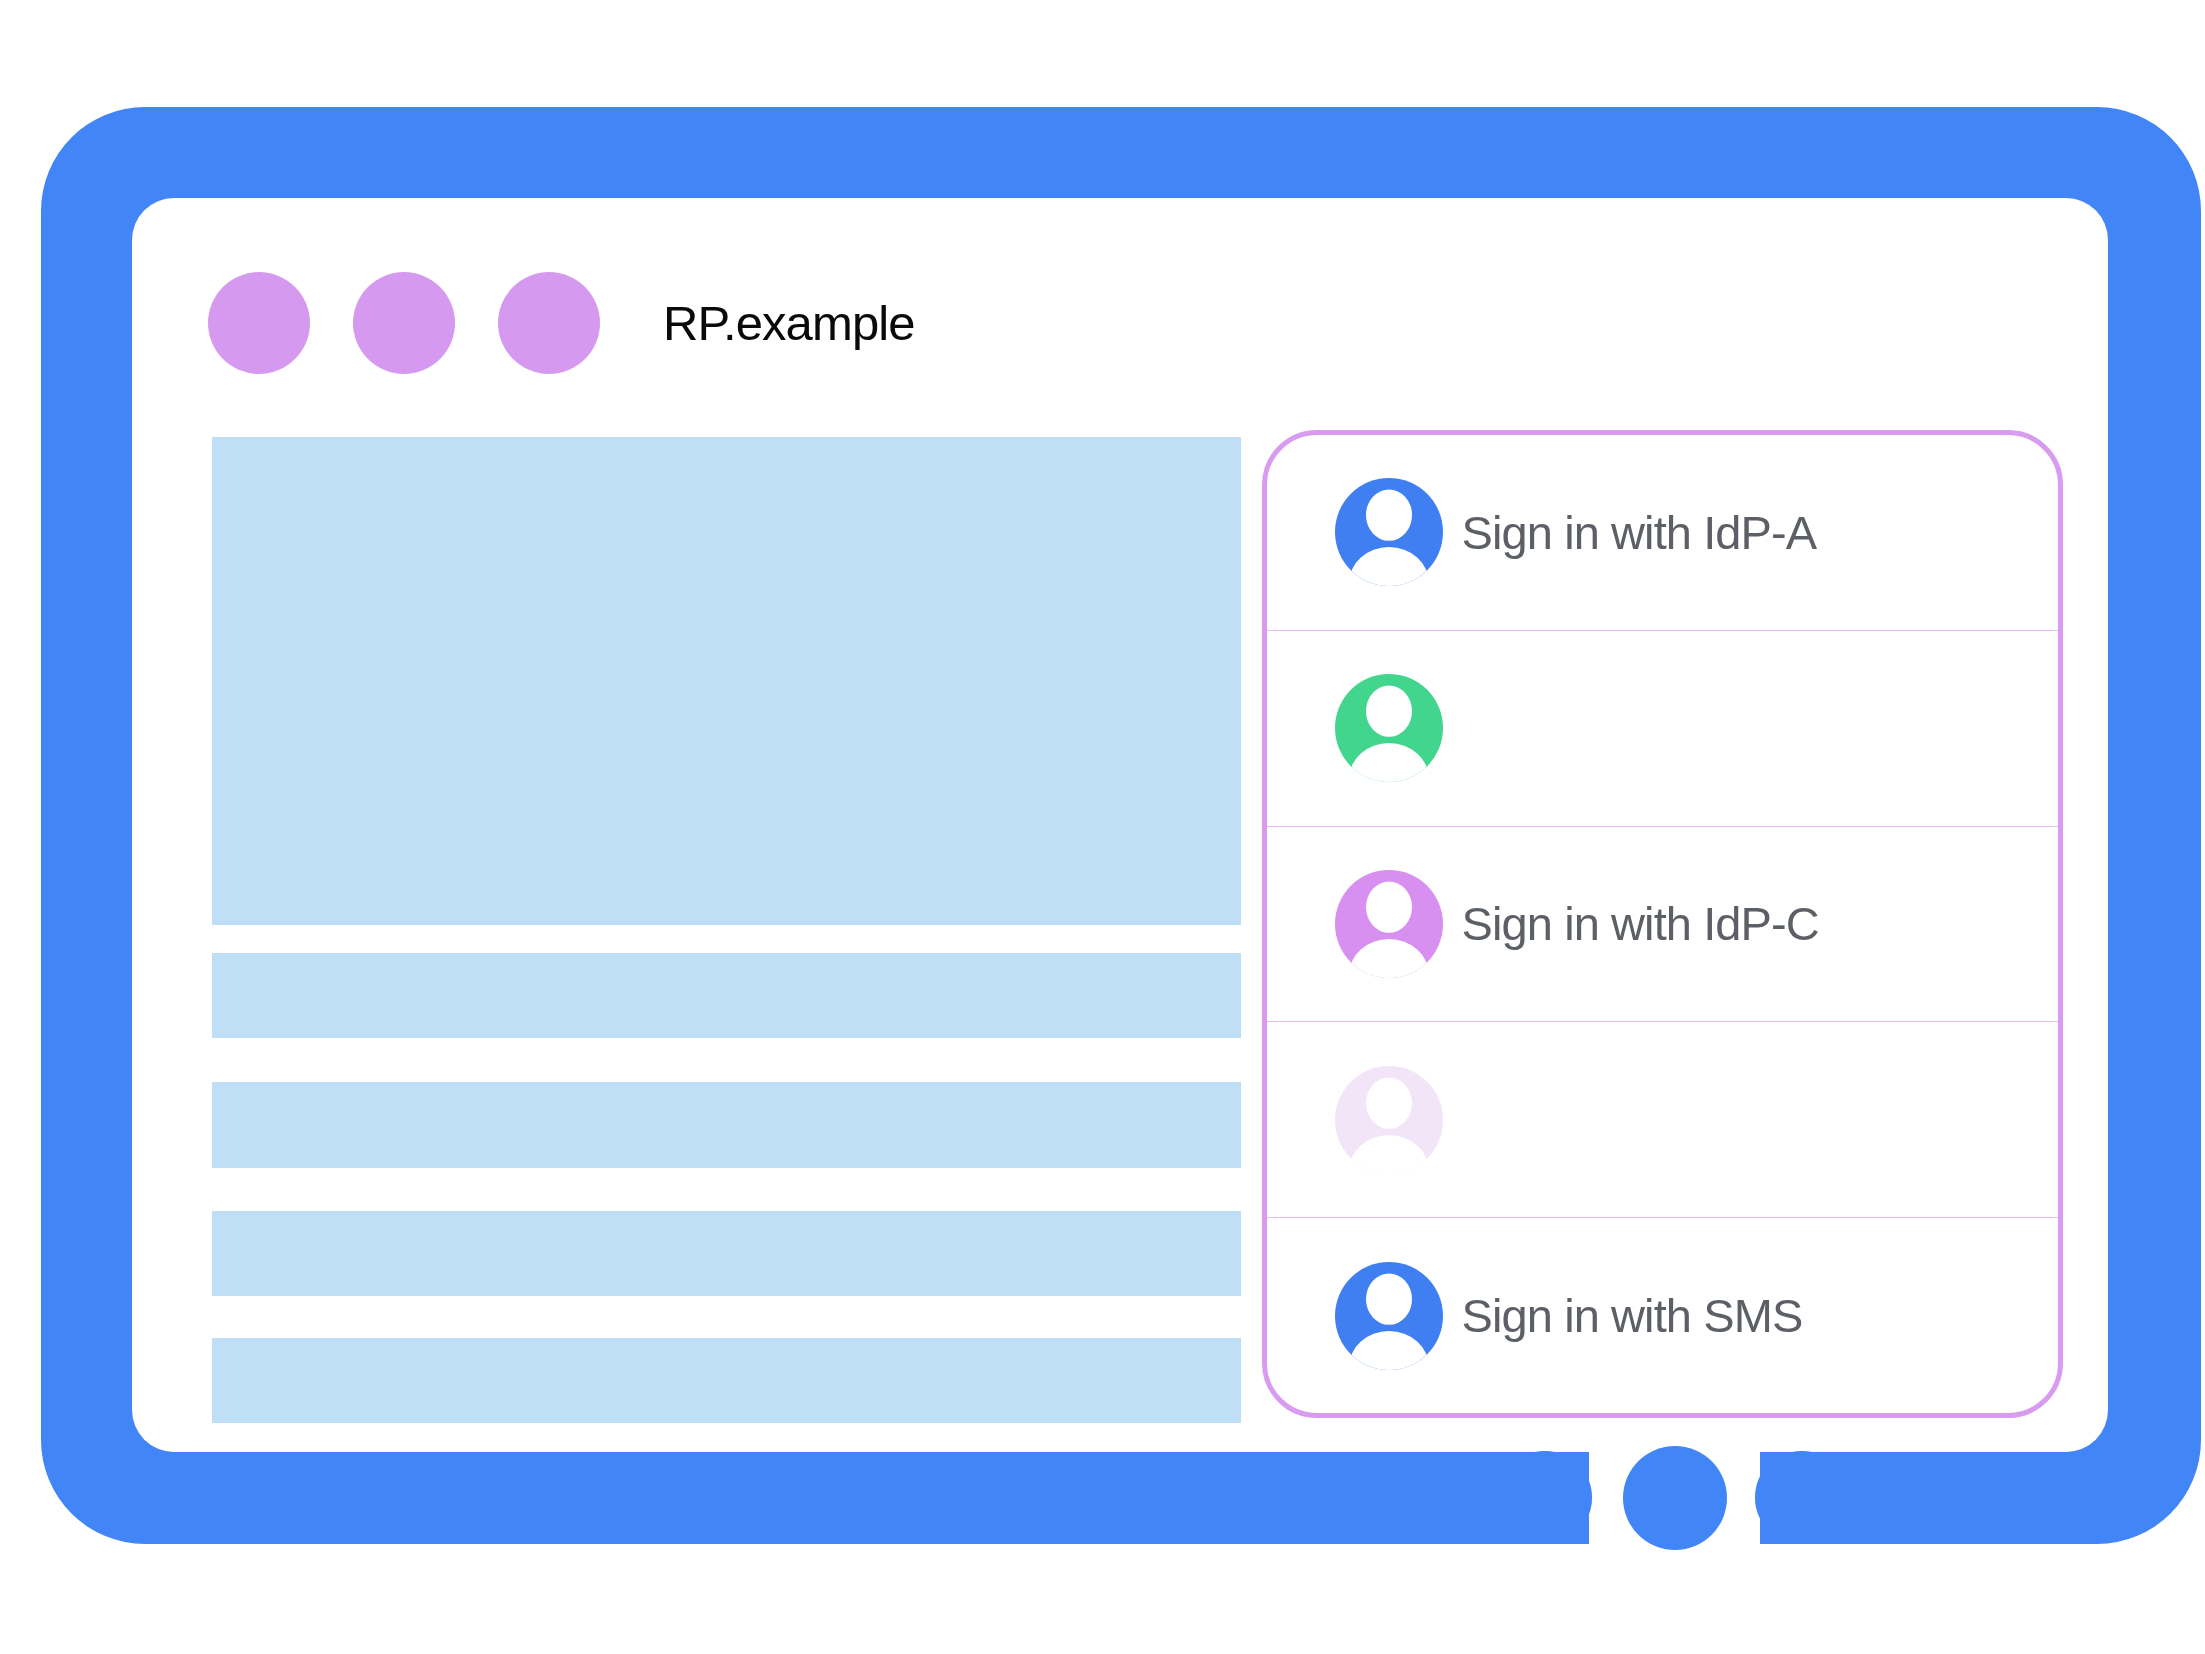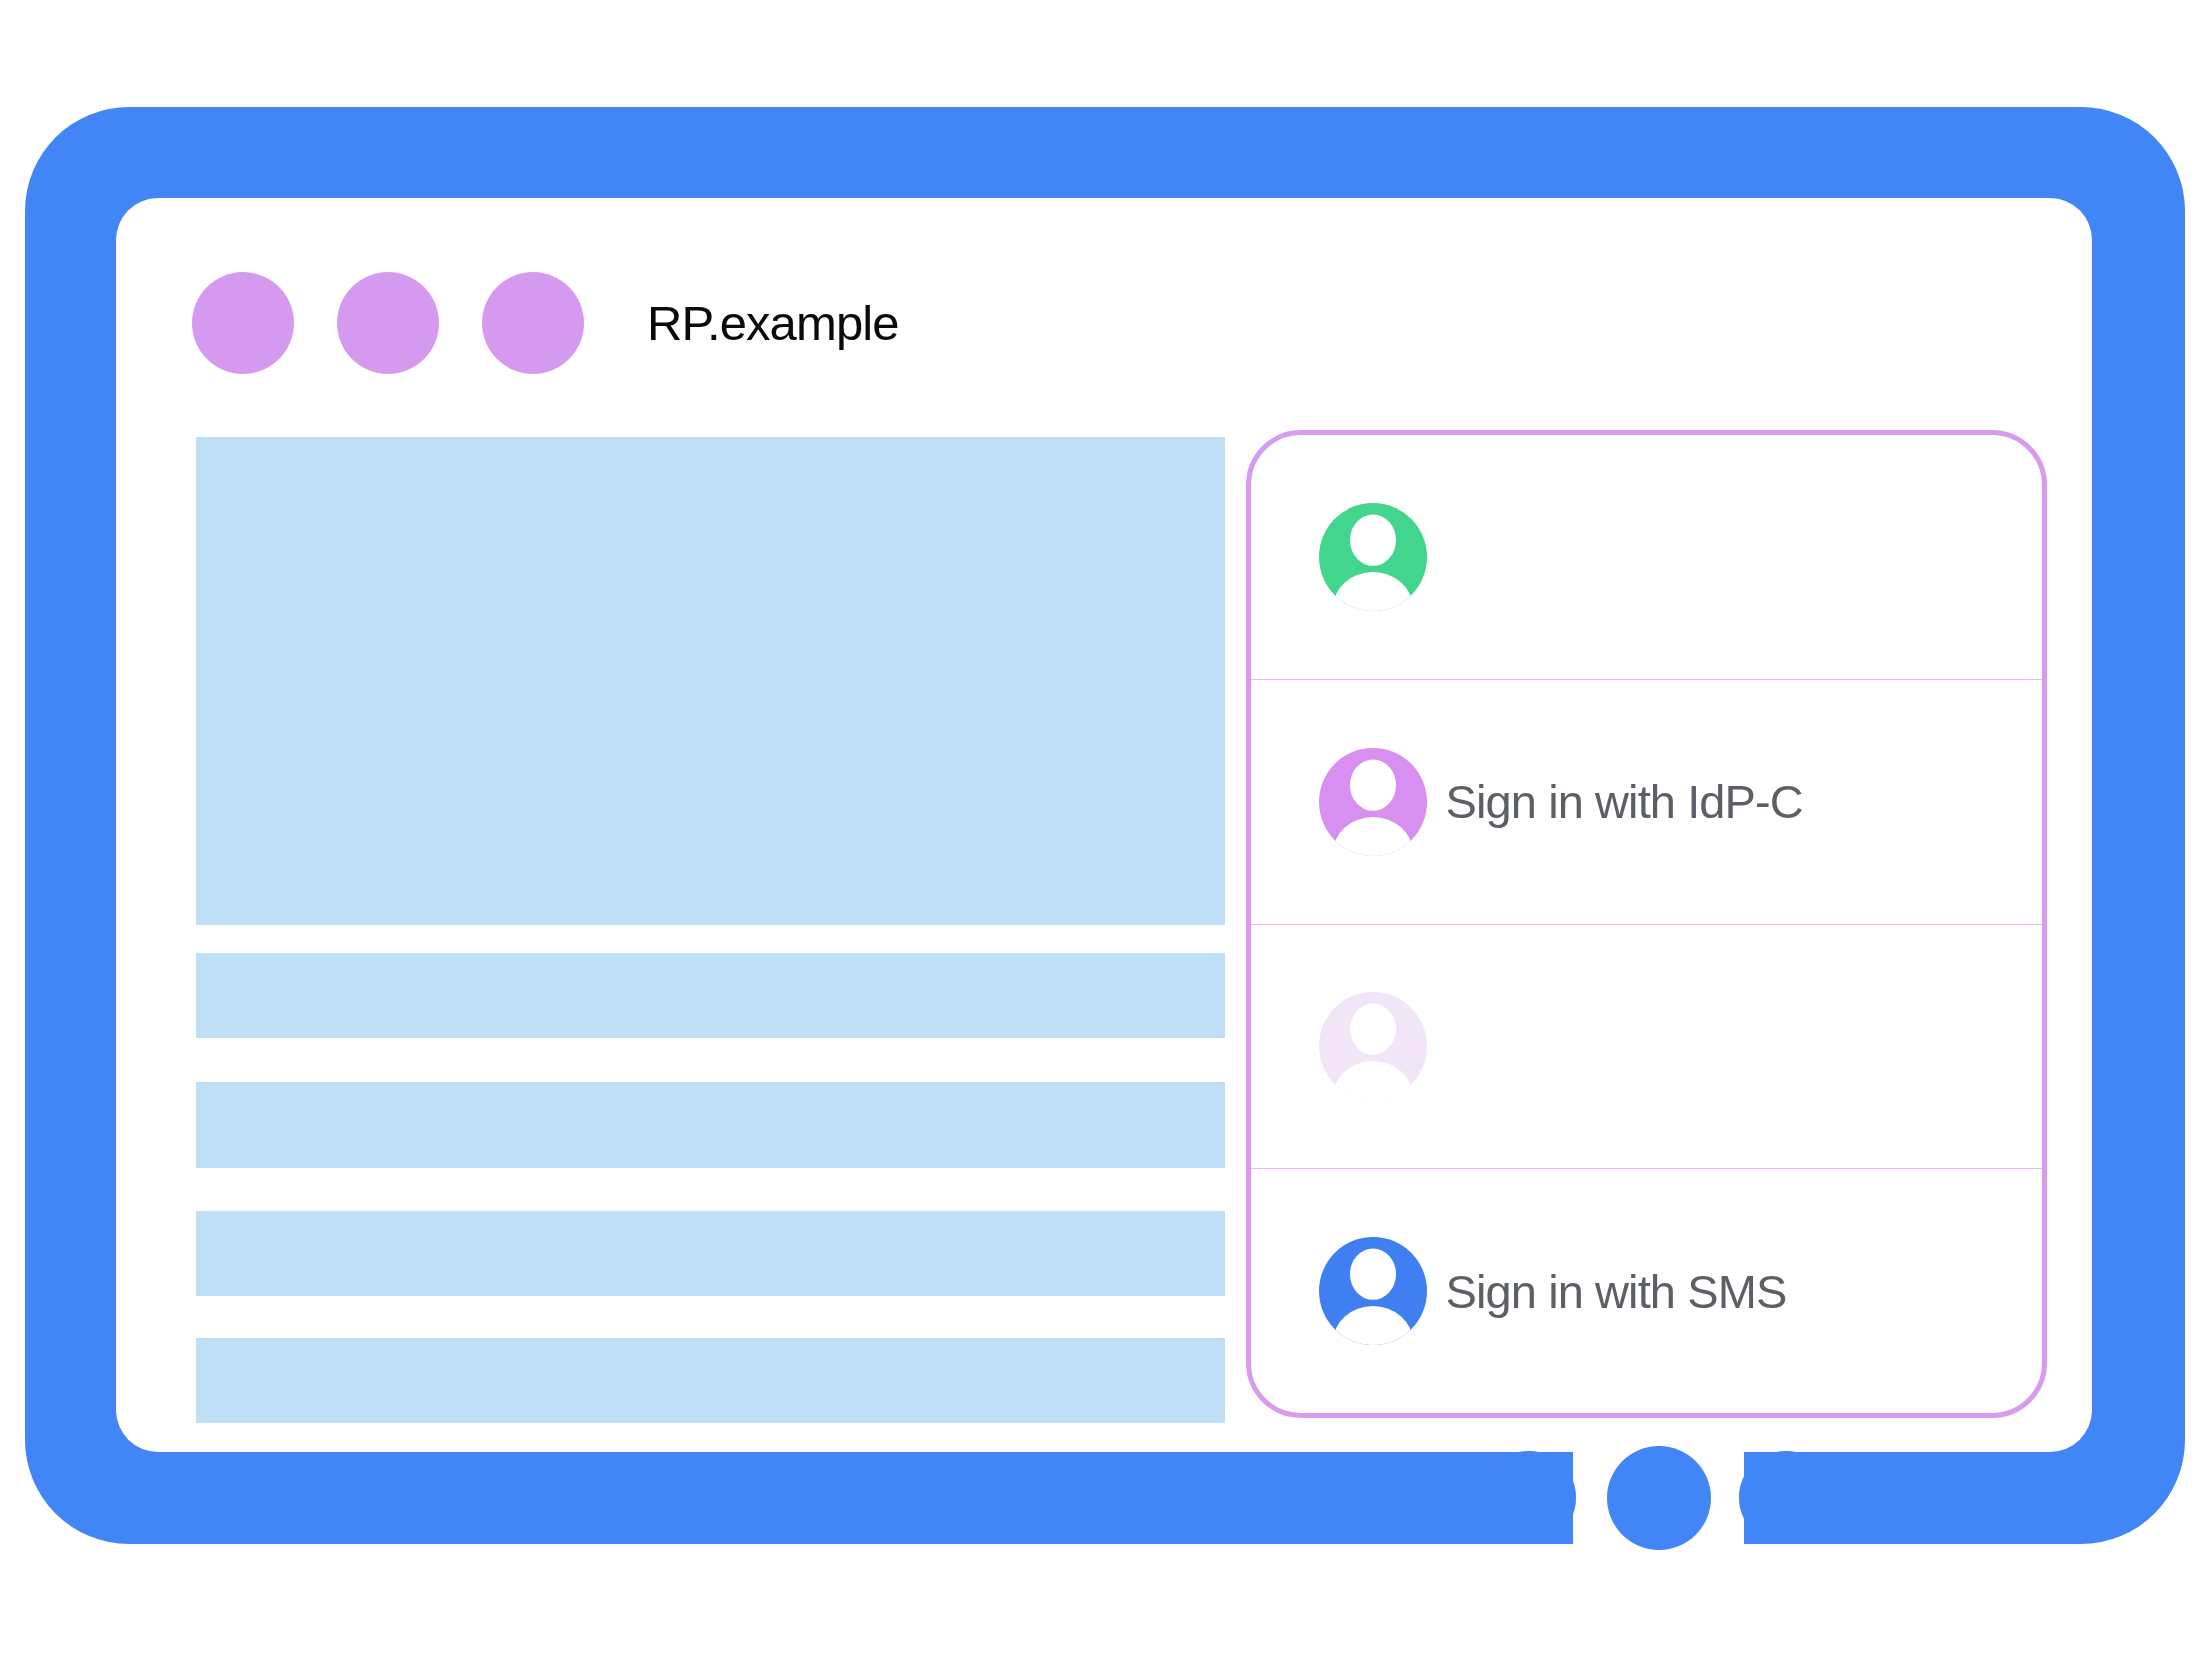--- a/index.html
+++ b/index.html
@@ -3,21 +3,21 @@
 <meta charset="utf-8">
 <style>
   html,body{margin:0;padding:0;background:#ffffff;}
   .canvas{
     position:relative;
     width:2206px;height:1654px;
     background:#ffffff;
     overflow:hidden;
     font-family:"Liberation Sans","DejaVu Sans",sans-serif;
   }
-  .abs{position:absolute;}
+  .abs{position:absolute;margin-left:16px;}
 
   
   .frame{
     left:25px;top:107px;width:2160px;height:1437px;
     background:var(--frame-blue,#4285f7);
     border-radius:104px;
   }
   .screen{
     left:116px;top:198px;width:1976px;height:1254px;
     background:#ffffff;
@@ -110,20 +110,28 @@
   <div class="abs title">RP.example</div>
 
   <div class="abs ph hero"></div>
   <div class="abs ph bar b1"></div>
   <div class="abs ph bar b2"></div>
   <div class="abs ph bar b3"></div>
   <div class="abs ph bar b4"></div>
 
   <div class="abs signin-panel">
 
+    <div class="signin-row">
+      <svg class="avatar" viewBox="0 0 122 122">
+        <rect x="0" y="0" width="122" height="122" fill="#3f7ff1"></rect>
+        <ellipse cx="61" cy="42" rx="26" ry="29" fill="#ffffff"></ellipse>
+        <ellipse cx="61" cy="118" rx="45" ry="40" fill="#ffffff"></ellipse>
+      </svg>
+      <span class="signin-label">Sign in with IdP-A</span>
+    </div>
 
     <div class="signin-row">
       <svg class="avatar" viewBox="0 0 122 122">
         <rect x="0" y="0" width="122" height="122" fill="#42d58e"></rect>
         <ellipse cx="61" cy="42" rx="26" ry="29" fill="#ffffff"></ellipse>
         <ellipse cx="61" cy="118" rx="45" ry="40" fill="#ffffff"></ellipse>
       </svg>
     </div>
 
     <div class="signin-row">

